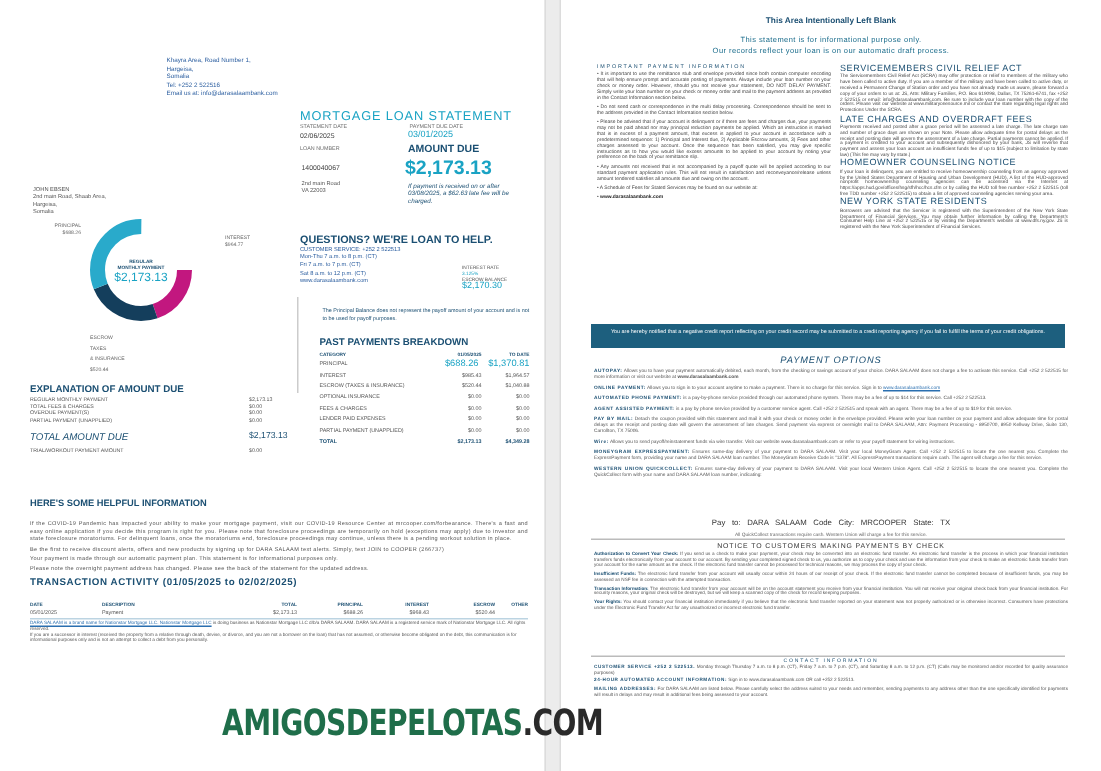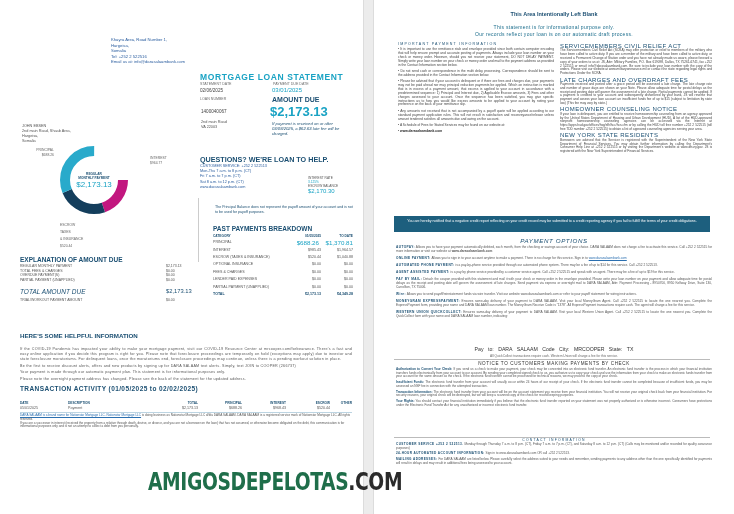--- a/index.html
+++ b/index.html
@@ -16,21 +16,21 @@
   #logo { left: 20px; top: 28px; width: 78px; height: 66px; }
   #logo .ring { position: absolute; inset: 0; border-radius: 50%; border: 5px solid #e8a317; border-right-color: #4aa02c; border-bottom-color: #e8a317; border-left-color: #4aa02c; transform: rotate(-35deg); }
   #logo .coins { position: absolute; left: 28px; top: 20px; width: 24px; height: 10px; display: flex; gap: 1px; }
   #logo .coin { flex: 1; background: #d89a12; border-radius: 50%; border: 1px solid #b57f0a; }
   #logo .dara { position: absolute; left: 0; right: 0; top: 12px; text-align: center; font-family: "Liberation Serif", serif; font-size: 5px; color: #c98d0c; }
   #logo .salaam { position: absolute; left: 0; right: 0; top: 32px; text-align: center; font-family: "Liberation Serif", serif; font-size: 13px; color: #d89a12; letter-spacing: 0.5px; }
   #logo .bank { position: absolute; left: 0; right: 0; top: 48px; text-align: center; font-family: "Liberation Serif", serif; font-size: 5px; color: #3d8a22; }
 
   #bank-address { left: 111px; top: 37px; font-size: 4.2px; line-height: 5.6px; color: #2a5d9f; }
 
-  #stmt-title { left: 200px; top: 72px; font-size: 8.5px; font-weight: bold; color: #1aa3c4; letter-spacing: 0.6px; }
+  #stmt-title { left: 200px; top: 72px; font-size: 8.5px; font-weight: normal; color: #1aa3c4; letter-spacing: 0.6px; }
   .meta-label { font-size: 3.6px; color: #6e6e6e; text-transform: uppercase; }
   .meta-val { font-size: 4.6px; color: #444; }
 
   #amount-due-label { left: 272px; top: 96px; font-size: 7px; font-weight: bold; color: #1b4f72; }
   #amount-due-val { left: 270px; top: 104px; font-size: 13px; font-weight: bold; color: #1aa3c4; }
   #late-fee-note { left: 272px; top: 121px; font-size: 4.2px; line-height: 5.2px; font-style: italic; color: #1b4f72; width: 80px; }
 
   #borrower { left: 22px; top: 124px; font-size: 3.8px; line-height: 5px; color: #555; }
 
   

